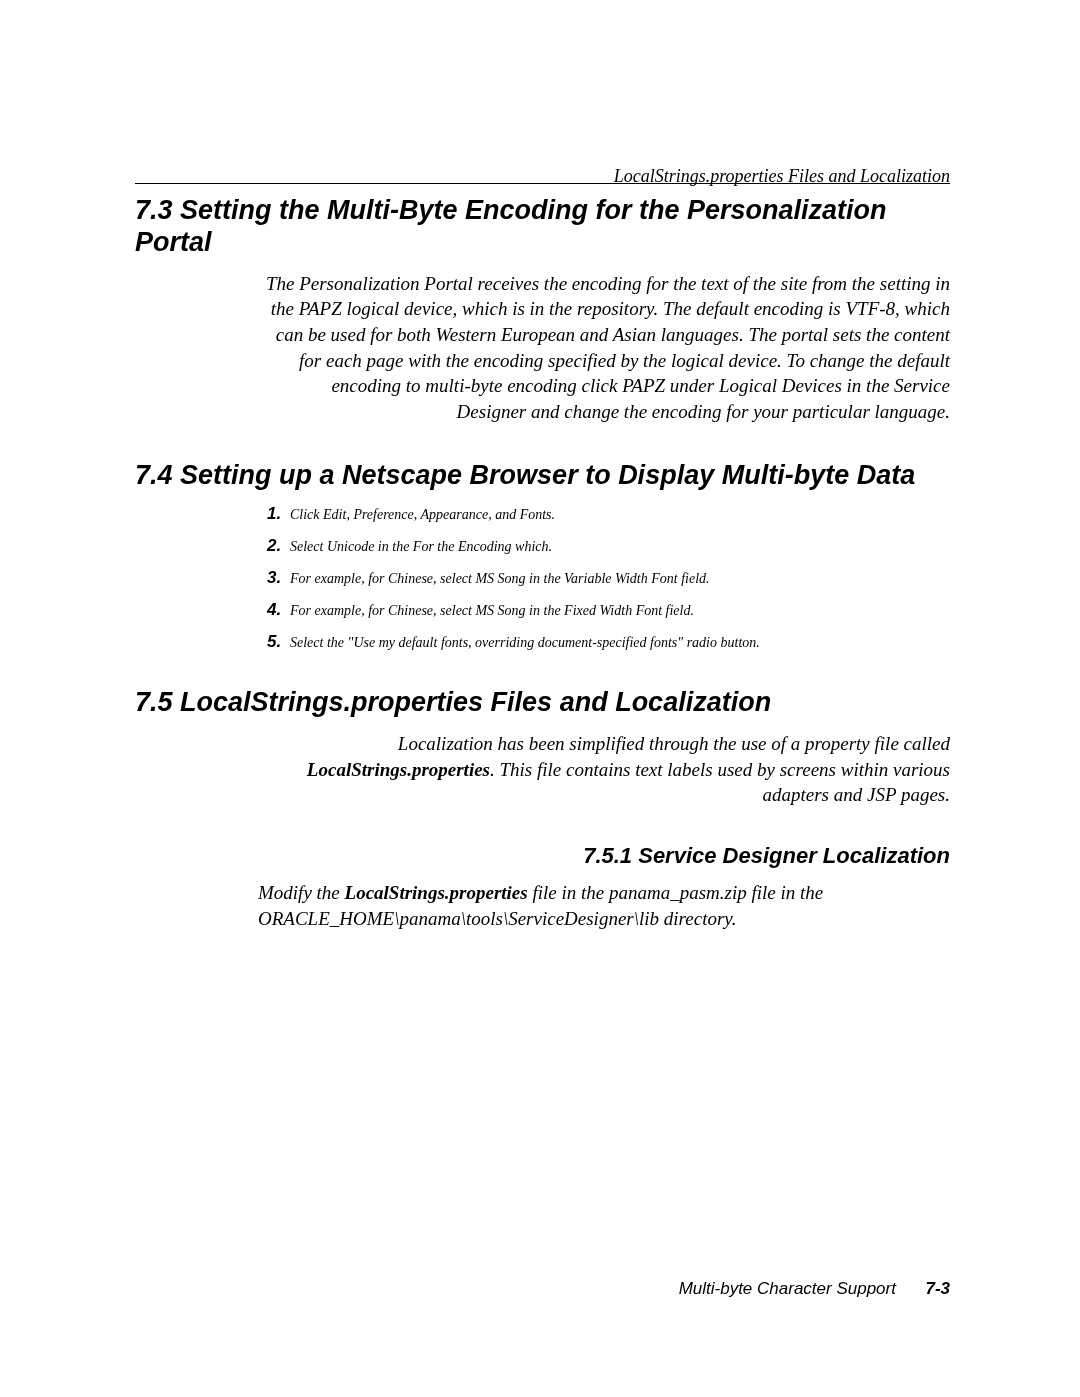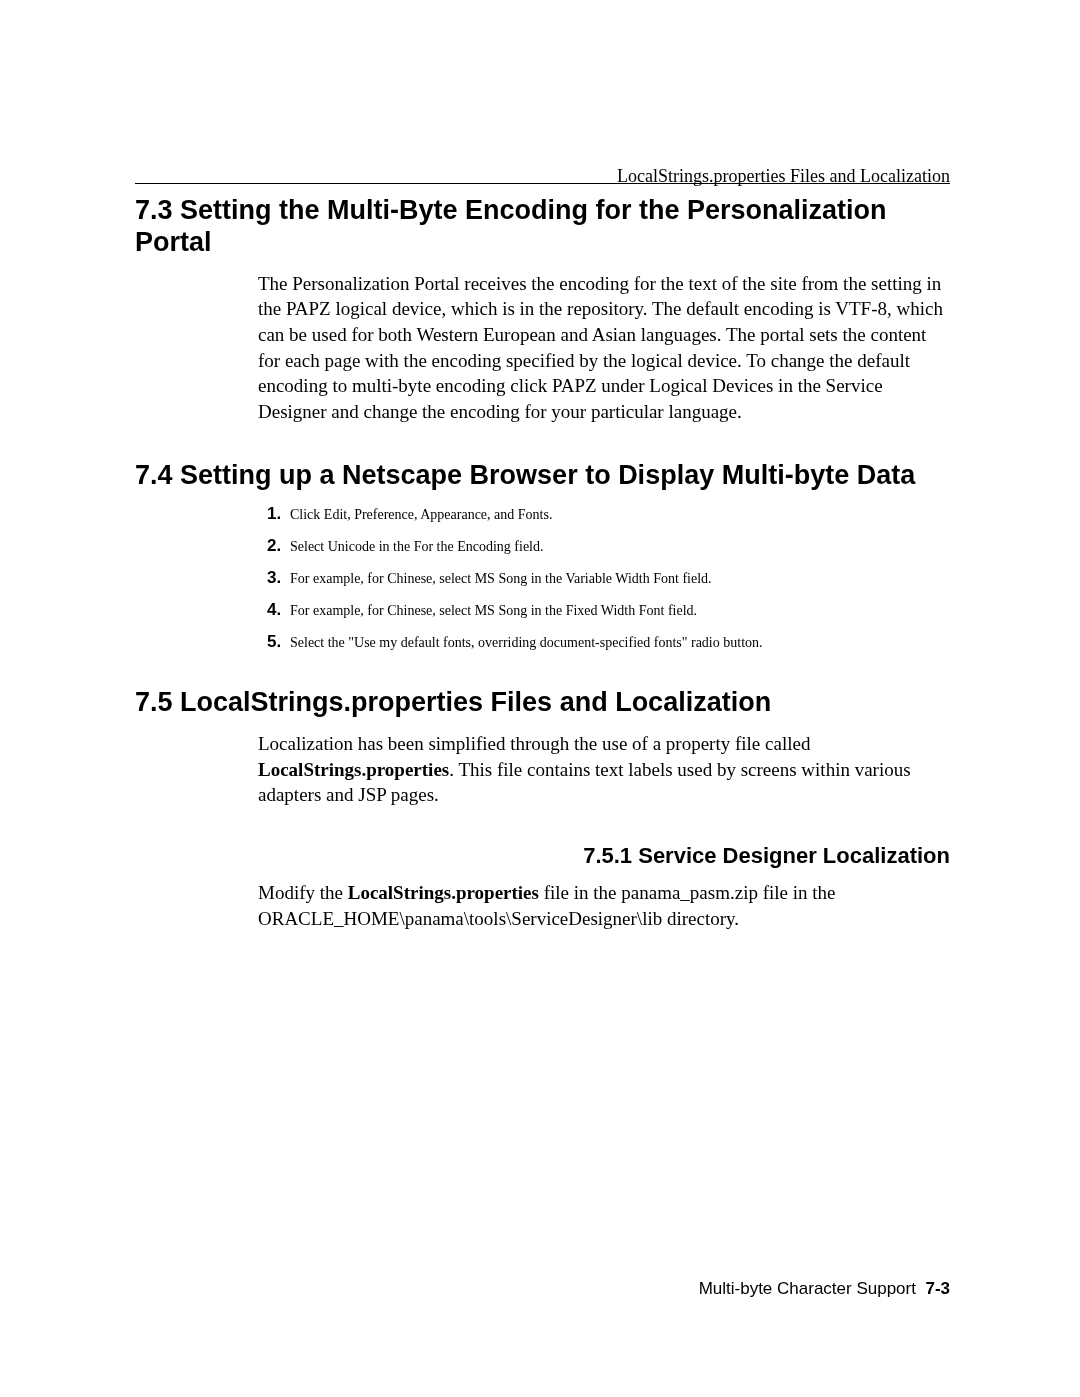--- a/index.html
+++ b/index.html
@@ -9,20 +9,21 @@
     color: #000;
   }
   .page {
     width: 1080px;
     height: 1397px;
     position: relative;
     box-sizing: border-box;
     padding: 160px 130px 60px 135px;
     font-size: 19px;
     line-height: 1.35;
+    font-style: italic;
   }
   .header-text {
     position: absolute;
     top: 164px;
     right: 130px;
     font-size: 18px;
   }
   .hr {
     position: absolute;
     top: 183px;
@@ -45,21 +46,21 @@
     font-family: Helvetica, Arial, sans-serif;
     font-weight: 700;
     font-size: 22px;
     margin: 33px 0 10px 0;
     text-align: right;
   }
   .para {
     margin: 0 0 14px 123px;
     font-size: 19px;
   }
-  .intro-para { margin-top: 6px; }
+  .intro-para { margin-top: 6px; text-align: right; }
   ol.steps {
     margin: 0 0 14px 123px;
     padding-left: 28px;
     font-size: 14px;
   }
   ol.steps li {
     margin-bottom: 10px;
     padding-left: 4px;
   }
   ol.steps li::marker {
@@ -71,40 +72,41 @@
   .footer {
     position: absolute;
     right: 130px;
     bottom: 96px;
     font-size: 17px;
     font-family: Helvetica, Arial, sans-serif;
     font-weight: 400;
   }
   .footer-page {
     font-weight: 700;
+    margin-left: 20px;
   }
   .nowrap-serif { font-family: Palatino, "Palatino Linotype", Georgia, serif; }
 </style>
 </head>
 <body>
 
 <div class="page">
 
   <div class="header-text nowrap-serif">LocalStrings.properties Files and Localization</div>
   <div class="hr"></div>
 
   <div class="content">
 
     <div class="h2">7.3  Setting the Multi-Byte Encoding for the Personalization Portal</div>
     <p class="para intro-para">The Personalization Portal receives the encoding for the text of the site from the setting in the PAPZ logical device, which is in the repository. The default encoding is VTF-8, which can be used for both Western European and Asian languages. The portal sets the content for each page with the encoding specified by the logical device. To change the default encoding to multi-byte encoding click PAPZ under Logical Devices in the Service Designer and change the encoding for your particular language.</p>
 
     <div class="h2">7.4  Setting up a Netscape Browser to Display Multi-byte Data</div>
     <ol class="steps">
       <li>Click Edit, Preference, Appearance, and Fonts.</li>
-      <li>Select Unicode in the For the Encoding field.</li>
+      <li>Select Unicode in the For the Encoding which.</li>
       <li>For example, for Chinese, select MS Song in the Variable Width Font field.</li>
       <li>For example, for Chinese, select MS Song in the Fixed Width Font field.</li>
       <li>Select the "Use my default fonts, overriding document-specified fonts" radio button.</li>
     </ol>
 
     <div class="h2">7.5  LocalStrings.properties Files and Localization</div>
     <p class="para intro-para">
       <span>Localization has been simplified through the use of a property file called </span><span class="bold">LocalStrings.properties</span><span>. This file contains text labels used by screens within various adapters and JSP pages.</span>
     </p>
 

